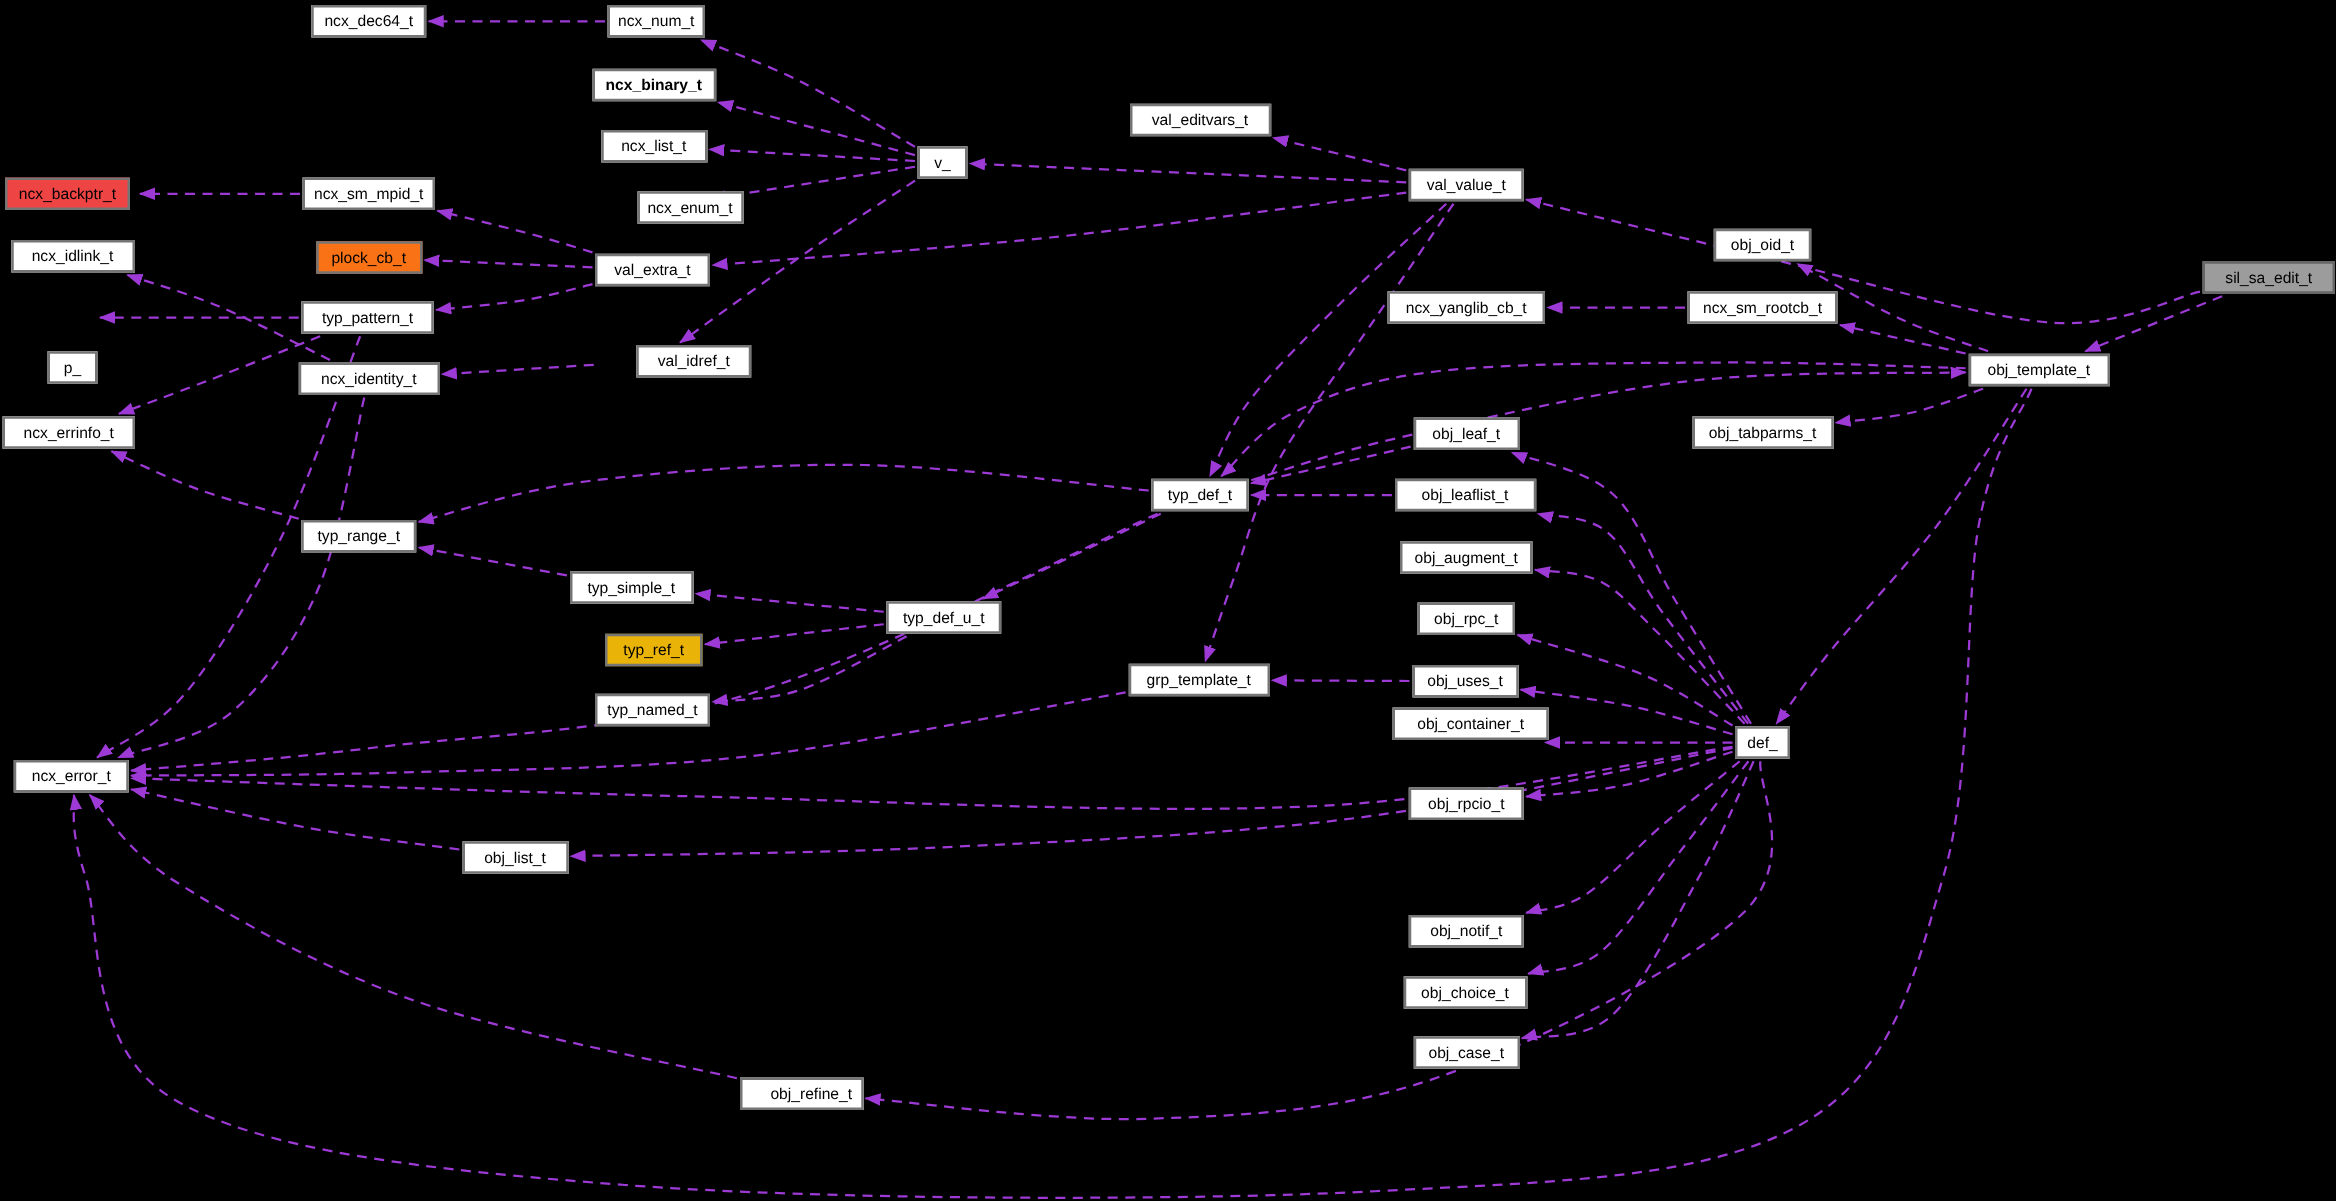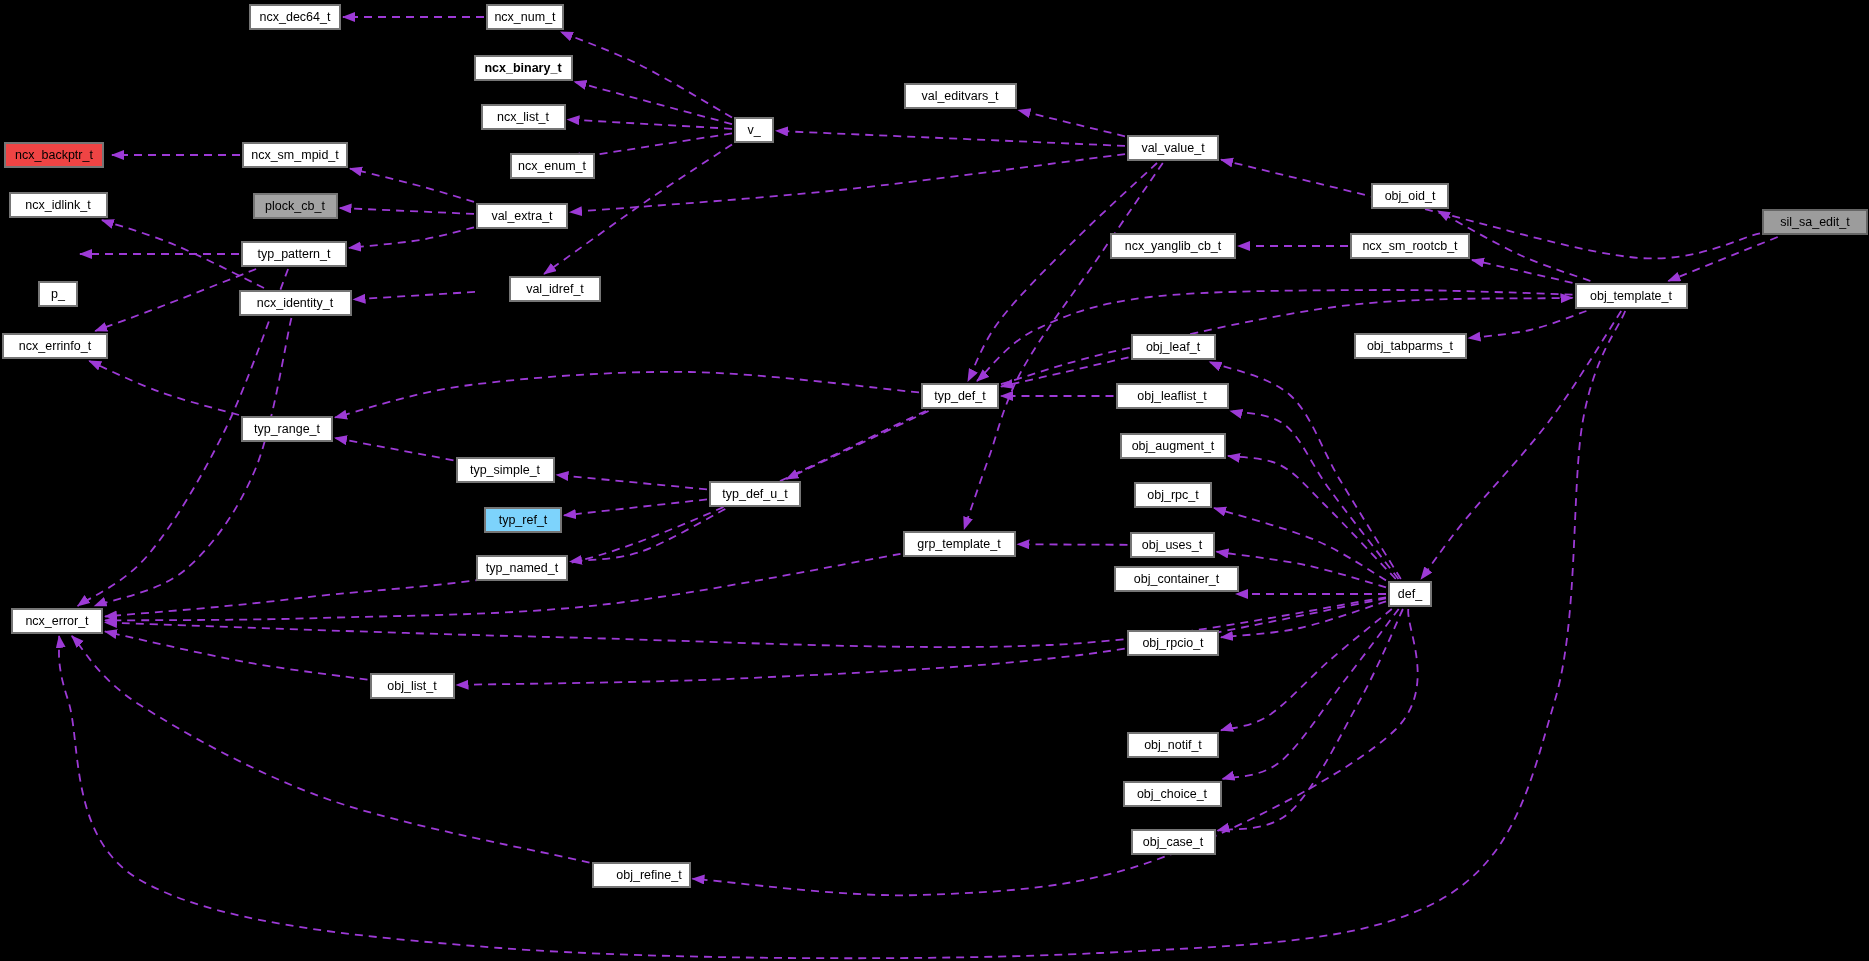--- a/index.html
+++ b/index.html
@@ -85,21 +85,21 @@
   </svg>
   <div id="nodes">
       <div class="node" style="left: 249px; top: 4px; width: 92px; height: 26px; background: rgb(255, 255, 255); border-color: rgb(117, 117, 117);">ncx_dec64_t</div>
       <div class="node" style="left: 486px; top: 4px; width: 78px; height: 26px; background: rgb(255, 255, 255); border-color: rgb(117, 117, 117);">ncx_num_t</div>
       <div class="node" style="left: 473.5px; top: 55px; width: 99px; height: 26px; background: rgb(255, 255, 255); border-color: rgb(117, 117, 117); font-weight: bold;">ncx_binary_t</div>
       <div class="node" style="left: 480.5px; top: 104px; width: 85px; height: 26px; background: rgb(255, 255, 255); border-color: rgb(117, 117, 117);">ncx_list_t</div>
       <div class="node" style="left: 481.5px; top: 153px; width: 85px; height: 26px; background: rgb(255, 255, 255); border-color: rgb(117, 117, 117); margin-left: 28px;">ncx_enum_t</div>
       <div class="node" style="left: 4px; top: 142px; width: 100px; height: 26px; background: #ef4444; border-color: rgb(117, 117, 117);">ncx_backptr_t</div>
       <div class="node" style="left: 242px; top: 142px; width: 106px; height: 26px; background: rgb(255, 255, 255); border-color: rgb(117, 117, 117);">ncx_sm_mpid_t</div>
       <div class="node" style="left: 8.5px; top: 192px; width: 99px; height: 26px; background: rgb(255, 255, 255); border-color: rgb(117, 117, 117);">ncx_idlink_t</div>
-      <div class="node" style="left: 252.5px; top: 193px; width: 85px; height: 26px; background: #a3a3a3; border-color: rgb(117, 117, 117);">plock_cb_t</div>
+      <div class="node" style="left: 252.5px; top: 193px; width: 85px; height: 26px; background: #f97316; border-color: rgb(117, 117, 117);">plock_cb_t</div>
       <div class="node" style="left: 38px; top: 241px; width: 40px; height: 26px; background: rgb(255, 255, 255); border-color: rgb(117, 117, 117); margin-top: 40px;">p_</div>
       <div class="node" style="left: 241px; top: 241px; width: 106px; height: 26px; background: rgb(255, 255, 255); border-color: rgb(117, 117, 117);">typ_pattern_t</div>
       <div class="node" style="left: 476px; top: 203px; width: 92px; height: 26px; background: rgb(255, 255, 255); border-color: rgb(117, 117, 117);">val_extra_t</div>
       <div class="node" style="left: 238.5px; top: 290px; width: 113px; height: 26px; background: rgb(255, 255, 255); border-color: rgb(117, 117, 117);">ncx_identity_t</div>
       <div class="node" style="left: 477px; top: 276px; width: 92px; height: 26px; background: rgb(255, 255, 255); border-color: rgb(117, 117, 117); margin-left: 32px;">val_idref_t</div>
       <div class="node" style="left: 2px; top: 333px; width: 106px; height: 26px; background: rgb(255, 255, 255); border-color: rgb(117, 117, 117);">ncx_errinfo_t</div>
       <div class="node" style="left: 734px; top: 117px; width: 40px; height: 26px; background: rgb(255, 255, 255); border-color: rgb(117, 117, 117);">v_</div>
       <div class="node" style="left: 903.5px; top: 83px; width: 113px; height: 26px; background: rgb(255, 255, 255); border-color: rgb(117, 117, 117);">val_editvars_t</div>
       <div class="node" style="left: 1127px; top: 135px; width: 92px; height: 26px; background: rgb(255, 255, 255); border-color: rgb(117, 117, 117);">val_value_t</div>
       <div class="node" style="left: 1371px; top: 183px; width: 78px; height: 26px; background: rgb(255, 255, 255); border-color: rgb(117, 117, 117);">obj_oid_t</div>
@@ -109,21 +109,21 @@
       <div class="node highlight" style="left: 1762px; top: 209px; width: 106px; height: 26px; background: rgb(156, 156, 156); border-color: rgb(102, 102, 102);">sil_sa_edit_t</div>
       <div class="node" style="left: 1130.5px; top: 334px; width: 85px; height: 26px; background: rgb(255, 255, 255); border-color: rgb(117, 117, 117);">obj_leaf_t</div>
       <div class="node" style="left: 1353.5px; top: 333px; width: 113px; height: 26px; background: rgb(255, 255, 255); border-color: rgb(117, 117, 117);">obj_tabparms_t</div>
       <div class="node" style="left: 921px; top: 383px; width: 78px; height: 26px; background: rgb(255, 255, 255); border-color: rgb(117, 117, 117);">typ_def_t</div>
       <div class="node" style="left: 1115.5px; top: 383px; width: 113px; height: 26px; background: rgb(255, 255, 255); border-color: rgb(117, 117, 117);">obj_leaflist_t</div>
       <div class="node" style="left: 241px; top: 416px; width: 92px; height: 26px; background: rgb(255, 255, 255); border-color: rgb(117, 117, 117);">typ_range_t</div>
       <div class="node" style="left: 1120px; top: 433px; width: 106px; height: 26px; background: rgb(255, 255, 255); border-color: rgb(117, 117, 117);">obj_augment_t</div>
       <div class="node" style="left: 455.5px; top: 457px; width: 99px; height: 26px; background: rgb(255, 255, 255); border-color: rgb(117, 117, 117);">typ_simple_t</div>
       <div class="node" style="left: 1134px; top: 482px; width: 78px; height: 26px; background: rgb(255, 255, 255); border-color: rgb(117, 117, 117);">obj_rpc_t</div>
       <div class="node" style="left: 709px; top: 481px; width: 92px; height: 26px; background: rgb(255, 255, 255); border-color: rgb(117, 117, 117);">typ_def_u_t</div>
-      <div class="node" style="left: 484px; top: 507px; width: 78px; height: 26px; background: #7dd3fc; border-color: rgb(117, 117, 117);">typ_ref_t</div>
+      <div class="node" style="left: 484px; top: 507px; width: 78px; height: 26px; background: #eab308; border-color: rgb(117, 117, 117);">typ_ref_t</div>
       <div class="node" style="left: 902.5px; top: 531px; width: 113px; height: 26px; background: rgb(255, 255, 255); border-color: rgb(117, 117, 117);">grp_template_t</div>
       <div class="node" style="left: 1129.5px; top: 532px; width: 85px; height: 26px; background: rgb(255, 255, 255); border-color: rgb(117, 117, 117);">obj_uses_t</div>
       <div class="node" style="left: 476px; top: 555px; width: 92px; height: 26px; background: rgb(255, 255, 255); border-color: rgb(117, 117, 117);">typ_named_t</div>
       <div class="node" style="left: 1114px; top: 566px; width: 125px; height: 26px; background: rgb(255, 255, 255); border-color: rgb(117, 117, 117);">obj_container_t</div>
       <div class="node" style="left: 1388px; top: 581px; width: 44px; height: 26px; background: rgb(255, 255, 255); border-color: rgb(117, 117, 117);">def_</div>
       <div class="node" style="left: 1127px; top: 630px; width: 92px; height: 26px; background: rgb(255, 255, 255); border-color: rgb(117, 117, 117);">obj_rpcio_t</div>
       <div class="node" style="left: 11px; top: 608px; width: 92px; height: 26px; background: rgb(255, 255, 255); border-color: rgb(117, 117, 117);">ncx_error_t</div>
       <div class="node" style="left: 369.5px; top: 673px; width: 85px; height: 26px; background: rgb(255, 255, 255); border-color: rgb(117, 117, 117);">obj_list_t</div>
       <div class="node" style="left: 1127px; top: 732px; width: 92px; height: 26px; background: rgb(255, 255, 255); border-color: rgb(117, 117, 117);">obj_notif_t</div>
       <div class="node" style="left: 1122.5px; top: 781px; width: 99px; height: 26px; background: rgb(255, 255, 255); border-color: rgb(117, 117, 117);">obj_choice_t</div>

